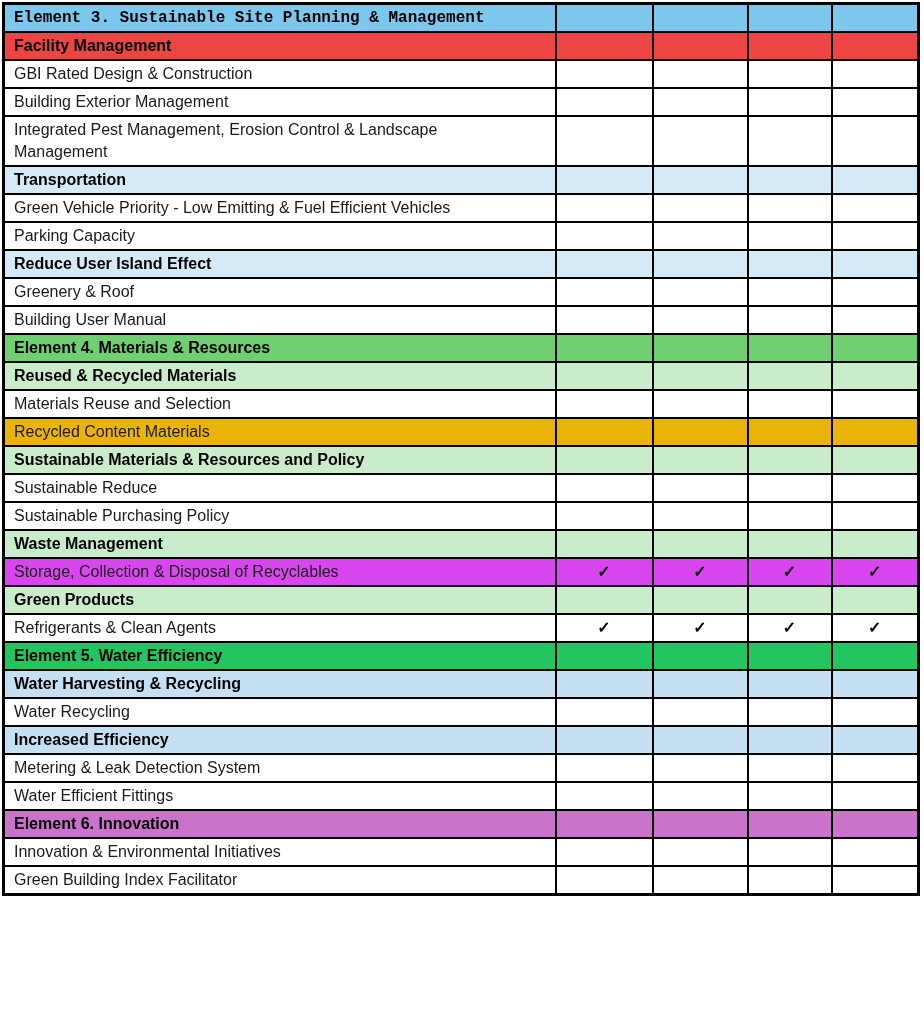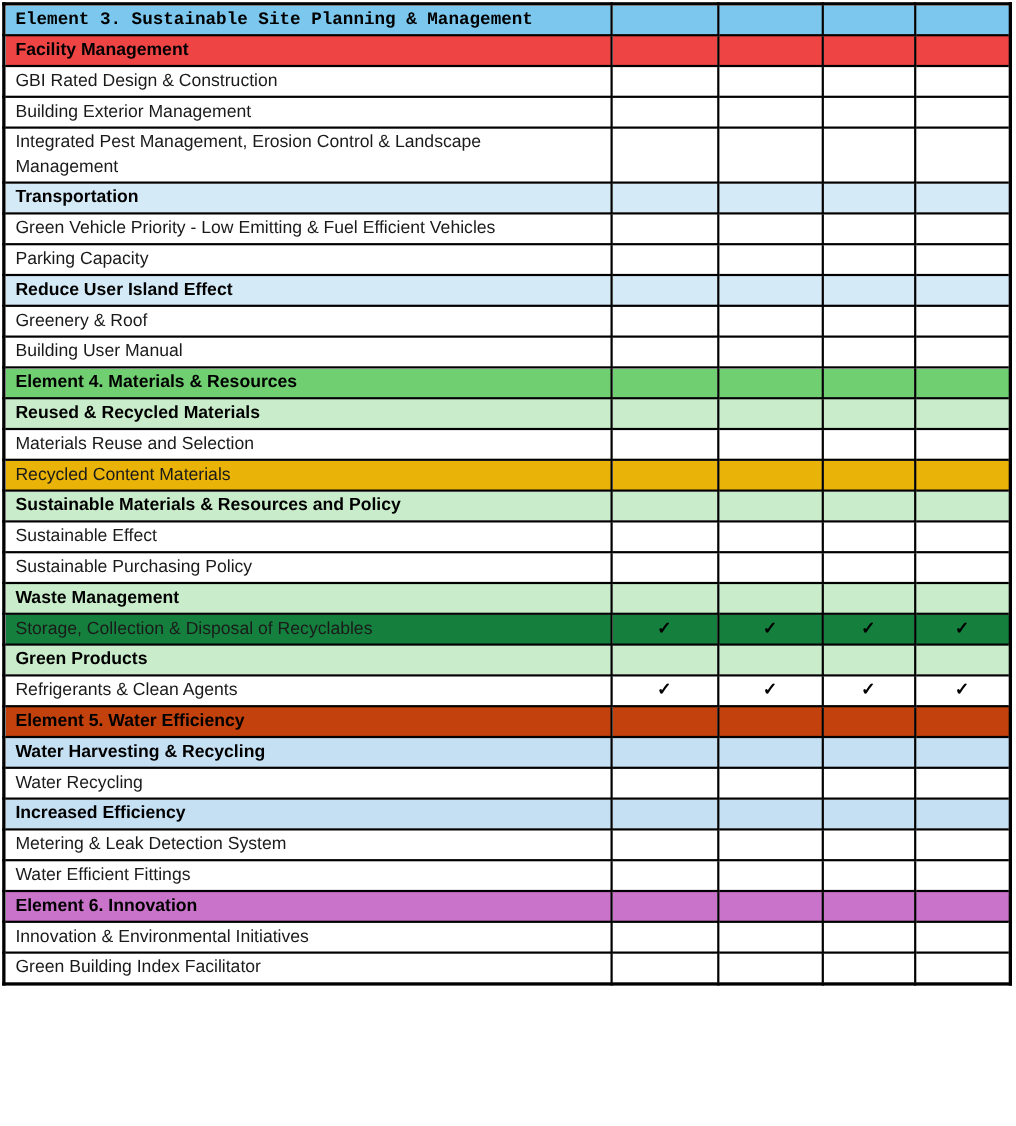--- a/index.html
+++ b/index.html
@@ -165,62 +165,62 @@
           <td class="check" style="color: rgb(0, 0, 0);"></td>
         </tr>
         <tr class="subheader" style="background: rgb(201, 236, 203);">
           <td>Sustainable Materials &amp; Resources and Policy</td>
           <td class="check" style="color: rgb(0, 0, 0);"></td>
           <td class="check" style="color: rgb(0, 0, 0);"></td>
           <td class="check" style="color: rgb(0, 0, 0);"></td>
           <td class="check" style="color: rgb(0, 0, 0);"></td>
         </tr>
         <tr class="item" style="background: rgb(255, 255, 255);">
-          <td>Sustainable Effect</td>
+          <td>Sustainable Reduce</td>
           <td class="check" style="color: rgb(0, 0, 0);"></td>
           <td class="check" style="color: rgb(0, 0, 0);"></td>
           <td class="check" style="color: rgb(0, 0, 0);"></td>
           <td class="check" style="color: rgb(0, 0, 0);"></td>
         </tr>
         <tr class="item" style="background: rgb(255, 255, 255);">
           <td>Sustainable Purchasing Policy</td>
           <td class="check" style="color: rgb(0, 0, 0);"></td>
           <td class="check" style="color: rgb(0, 0, 0);"></td>
           <td class="check" style="color: rgb(0, 0, 0);"></td>
           <td class="check" style="color: rgb(0, 0, 0);"></td>
         </tr>
         <tr class="subheader" style="background: rgb(201, 236, 203);">
           <td>Waste Management</td>
           <td class="check" style="color: rgb(0, 0, 0);"></td>
           <td class="check" style="color: rgb(0, 0, 0);"></td>
           <td class="check" style="color: rgb(0, 0, 0);"></td>
           <td class="check" style="color: rgb(0, 0, 0);"></td>
         </tr>
-        <tr class="item" style="background: #15803d;">
+        <tr class="item" style="background: #d946ef;">
           <td>Storage, Collection &amp; Disposal of Recyclables</td>
           <td class="check" style="color: rgb(0, 0, 0);">✓</td>
           <td class="check" style="color: rgb(0, 0, 0);">✓</td>
           <td class="check" style="color: rgb(0, 0, 0);">✓</td>
           <td class="check" style="color: rgb(0, 0, 0);">✓</td>
         </tr>
         <tr class="subheader" style="background: rgb(201, 236, 203);">
           <td>Green Products</td>
           <td class="check" style="color: rgb(0, 0, 0);"></td>
           <td class="check" style="color: rgb(0, 0, 0);"></td>
           <td class="check" style="color: rgb(0, 0, 0);"></td>
           <td class="check" style="color: rgb(0, 0, 0);"></td>
         </tr>
         <tr class="item" style="background: rgb(255, 255, 255);">
           <td>Refrigerants &amp; Clean Agents</td>
           <td class="check" style="color: rgb(0, 0, 0);">✓</td>
           <td class="check" style="color: rgb(0, 0, 0);">✓</td>
           <td class="check" style="color: rgb(0, 0, 0);">✓</td>
           <td class="check" style="color: rgb(0, 0, 0);">✓</td>
         </tr>
-        <tr class="section" style="background: #c2410c;">
+        <tr class="section" style="background: #22c55e;">
           <td>Element 5. Water Efficiency</td>
           <td class="check" style="color: rgb(0, 0, 0);"></td>
           <td class="check" style="color: rgb(0, 0, 0);"></td>
           <td class="check" style="color: rgb(0, 0, 0);"></td>
           <td class="check" style="color: rgb(0, 0, 0);"></td>
         </tr>
         <tr class="subheader" style="background: rgb(197, 224, 243);">
           <td>Water Harvesting &amp; Recycling</td>
           <td class="check" style="color: rgb(0, 0, 0);"></td>
           <td class="check" style="color: rgb(0, 0, 0);"></td>

